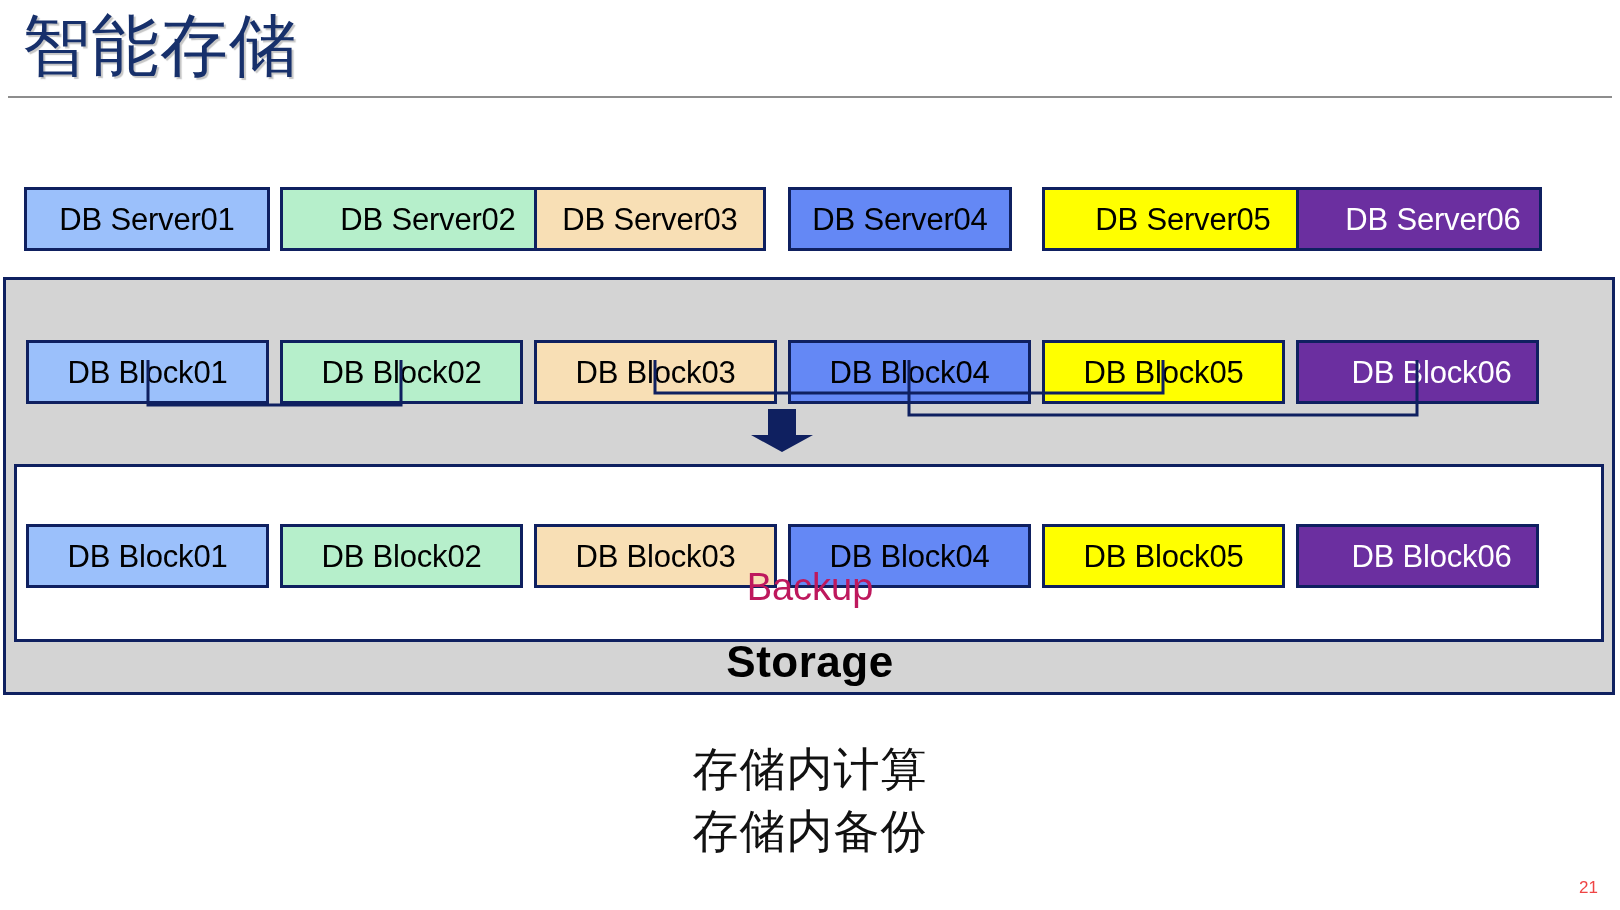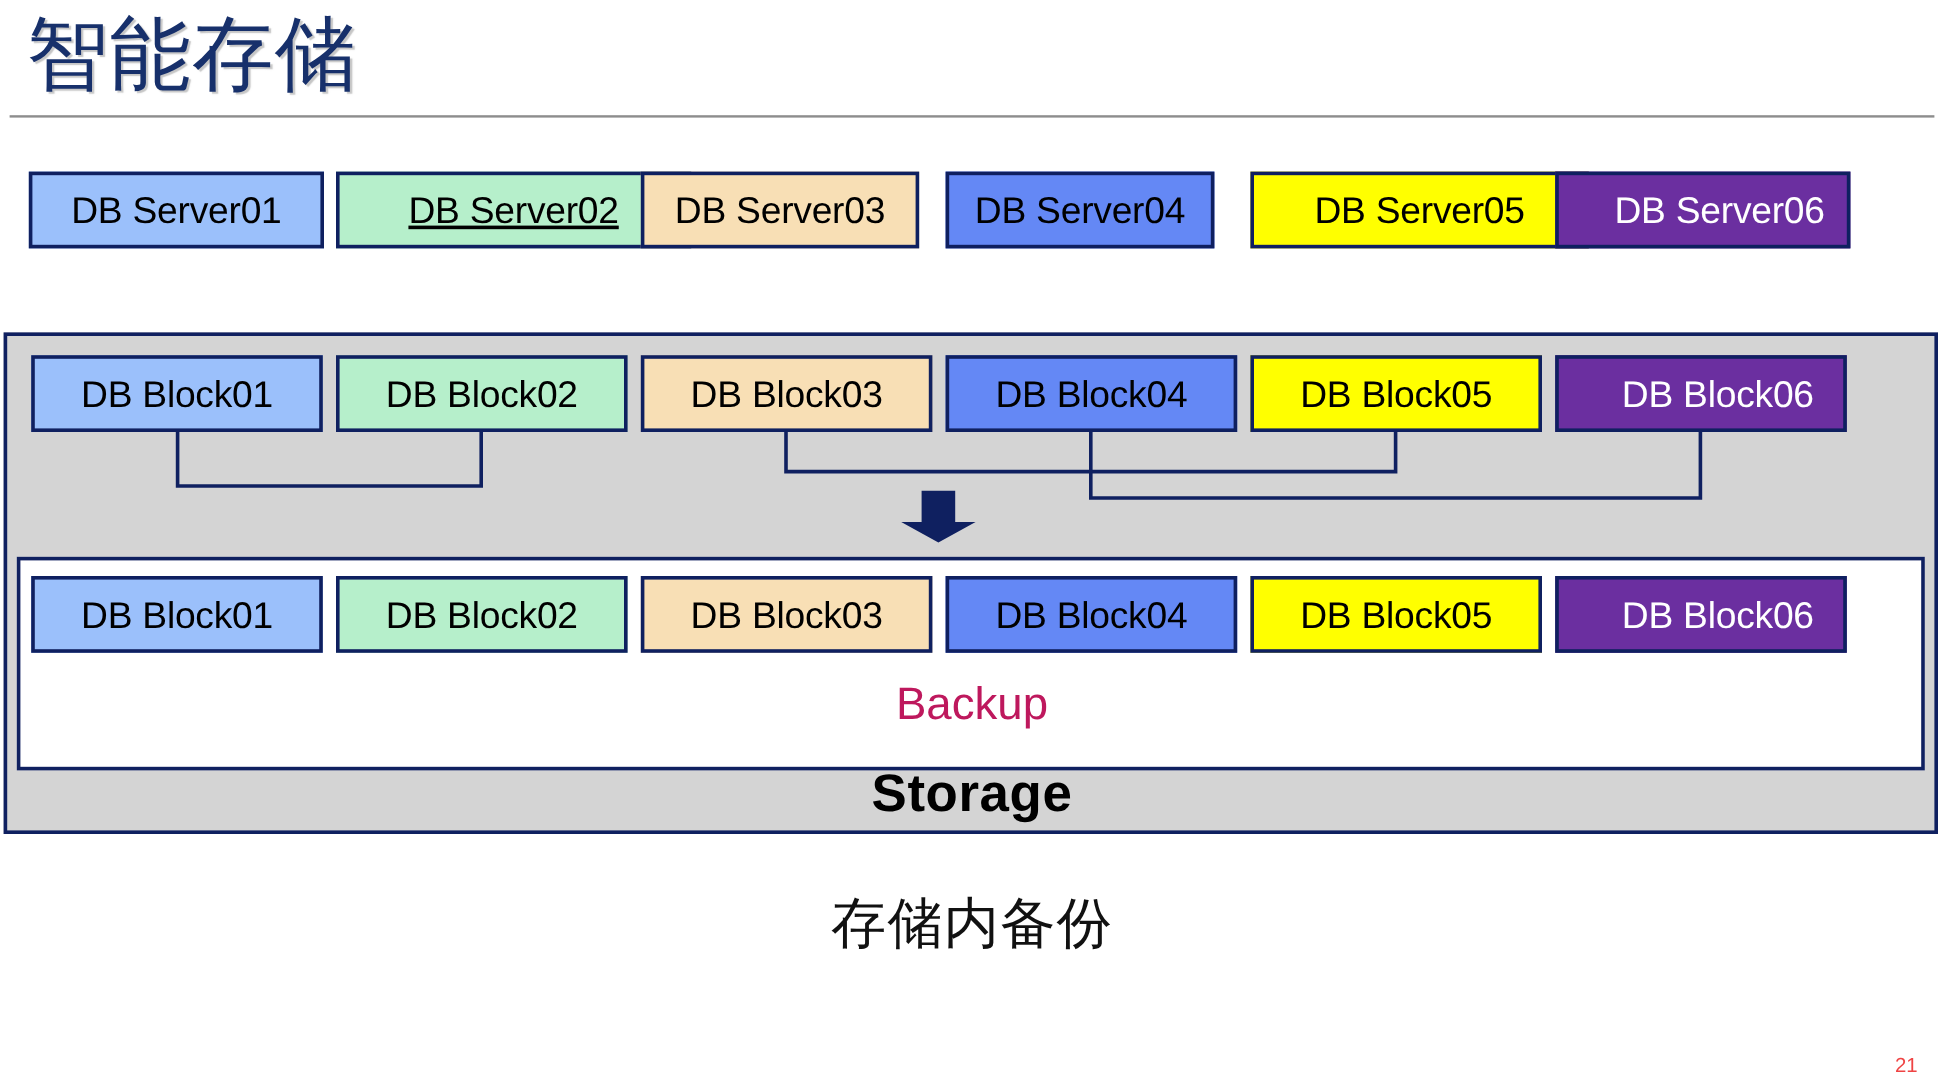--- a/index.html
+++ b/index.html
@@ -44,20 +44,21 @@
     box-sizing: border-box;
     border: 3px solid #0f2060;
     display: flex;
     align-items: center;
     justify-content: center;
     font-size: 31px;
     line-height: 1;
     color: #000000;
     white-space: nowrap;
     letter-spacing: -0.2px;
+    margin-top: 44px;
   }
   .node.on-dark { color: #ffffff; padding-left: 28px; }
 
   
   #server-row .node { top: 143px; height: 64px; }
 
   
   #storage-panel {
     position: absolute;
     left: 3px;
@@ -142,21 +143,21 @@
 </head>
 <body>
 
 <div id="slide-title">智能存储</div>
 <div id="title-rule"></div>
 
 <div id="server-row">
     <div class="node" style="left: 24px; width: 246px; background: rgb(155, 192, 251); color: rgb(0, 0, 0);">
       <span>DB Server01</span>
     </div>
-    <div class="node" style="left: 280px; width: 296px; background: rgb(182, 239, 203); color: rgb(0, 0, 0); text-decoration: underline;">
+    <div class="node" style="left: 280px; width: 296px; background: rgb(182, 239, 203); color: rgb(0, 0, 0);">
       <span>DB Server02</span>
     </div>
     <div class="node" style="left: 534px; width: 232px; background: rgb(248, 223, 181); color: rgb(0, 0, 0);">
       <span>DB Server03</span>
     </div>
     <div class="node" style="left: 788px; width: 224px; background: rgb(100, 136, 245); color: rgb(0, 0, 0);">
       <span>DB Server04</span>
     </div>
     <div class="node" style="left: 1042px; width: 282px; background: rgb(255, 255, 0); color: rgb(0, 0, 0);">
       <span>DB Server05</span>
@@ -215,16 +216,17 @@
     </div>
     <div class="node on-dark" style="left: 1296px; width: 243px; background: rgb(107, 47, 160); color: rgb(255, 255, 255);">
       <span>DB Block06</span>
     </div>
   </div>
 <div id="backup-label">Backup</div>
 
 <div id="storage-label">Storage</div>
 
 <div id="captions">
+  <div>存储内计算</div>
   <div>存储内备份</div>
 </div>
 
 <div id="page-number">21</div>
 
 </body></html>

